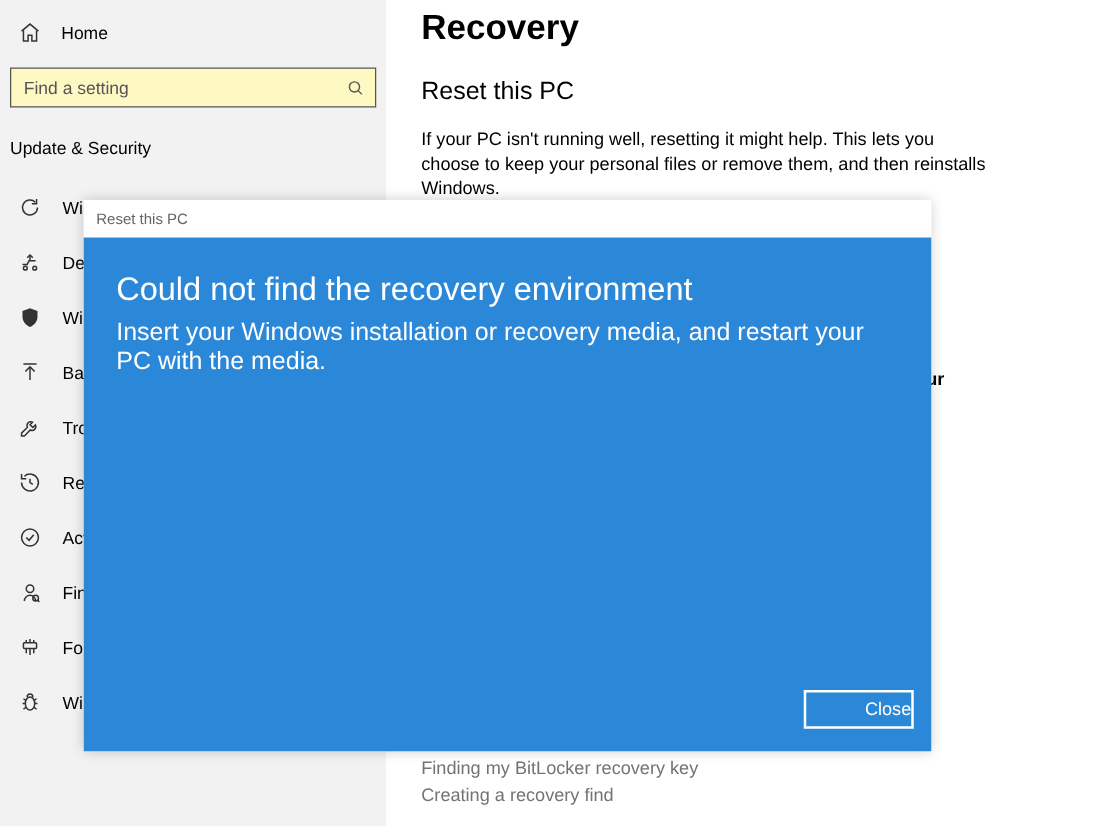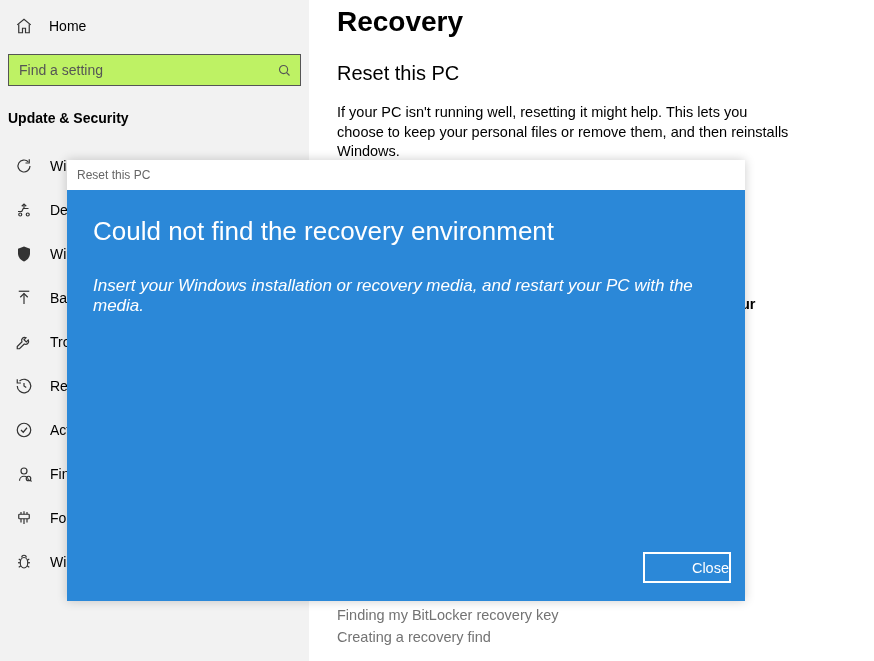--- a/index.html
+++ b/index.html
@@ -3,42 +3,42 @@
 <meta charset="utf-8">
 <style>
   * { box-sizing: border-box; margin: 0; padding: 0; font-family: "Segoe UI", -apple-system, sans-serif; }
   body { width: 874px; height: 661px; overflow: hidden; background: #fff; position: relative; }
   .app { display: flex; width: 100%; height: 100%; }
   .sidebar { width: 309px; background: #f2f2f2; padding-top: 8px; flex-shrink: 0; }
   .home-row { display: flex; align-items: center; padding: 8px 14px; cursor: pointer; }
   .home-row .icon-wrap { width: 20px; height: 20px; display: flex; align-items: center; justify-content: center; }
   .home-row .label { margin-left: 15px; font-size: 14px; color: #000; text-align: right; }
   .search-wrap { margin: 10px 8px 14px 8px; }
-  .search-input-container { border: 1px solid #555; background: #bef264; display: flex; align-items: center; height: 32px; }
+  .search-input-container { border: 1px solid #555; background: #fef9c3; display: flex; align-items: center; height: 32px; }
   .search-input { border: none; outline: none; flex: 1; padding: 0 10px; font-size: 14px; background: transparent; color: #555; }
   .search-input::placeholder { color: #555; }
   .search-icon { width: 32px; display: flex; align-items: center; justify-content: center; color: #555; }
-  .group-header { font-size: 14px; font-weight: 700; color: #000; padding: 10px 8px 18px; }
+  .group-header { font-size: 14px; font-weight: 400; color: #000; padding: 10px 8px 18px; }
   .nav-item { display: flex; align-items: center; padding: 12px 14px; cursor: pointer; }
   .nav-item .icon-wrap { width: 20px; height: 20px; display: flex; align-items: center; justify-content: center; color: #333; }
   .nav-item .label { margin-left: 16px; font-size: 14px; color: #000; white-space: nowrap; }
   .main { flex: 1; padding: 6px 0 0 28px; min-width: 0; }
   .page-title { font-size: 28px; font-weight: 600; color: #000; margin-bottom: 24px; }
   .section-title { font-size: 20px; font-weight: 400; color: #000; margin-bottom: 10px; }
   .section-body { font-size: 14.5px; color: #000; line-height: 1.35; max-width: 455px; margin-bottom: 24px; margin-top: 18px; }
   .peek-right { position: absolute; left: 712px; top: 296px; width: 120px; font-weight: bold; }
   .peek-right div { font-size: 14.5px; margin-bottom: 2px; }
   .links { position: absolute; left: 337px; top: 607px; }
   .link { color: #737373; font-size: 14.5px; margin-bottom: 6px; cursor: pointer; }
 
   .dialog-overlay { position: absolute; left: 67px; top: 160px; width: 678px; height: 441px; background: #fff; box-shadow: 0 0 10px rgba(0,0,0,0.2); }
   .dialog-titlebar { height: 30px; display: flex; align-items: center; padding: 0 10px; font-size: 12px; color: #666; background: #fff; }
   .dialog-body { background: #2b88d8; height: calc(100% - 30px); padding: 26px 26px 20px 26px; position: relative; color: #fff; }
-  .dialog-heading { font-size: 26px; font-weight: 400; margin-bottom: 29px; }
-  .dialog-text { font-size: 17px; font-weight: 400; font-style: italic; }
+  .dialog-heading { font-size: 26px; font-weight: 400; margin-bottom: 8px; }
+  .dialog-text { font-size: 20px; font-weight: 400; }
   .dialog-close-btn { position: absolute; right: 14px; bottom: 18px; width: 88px; height: 31px; border: 2px solid #fff; background: transparent; color: #fff; font-size: 14.5px; display: flex; align-items: center; justify-content: flex-end; cursor: pointer; }
 
   svg { display: block; }
 </style>
 </head>
 <body>
 
 <div class="app">
 
   <div class="sidebar">

